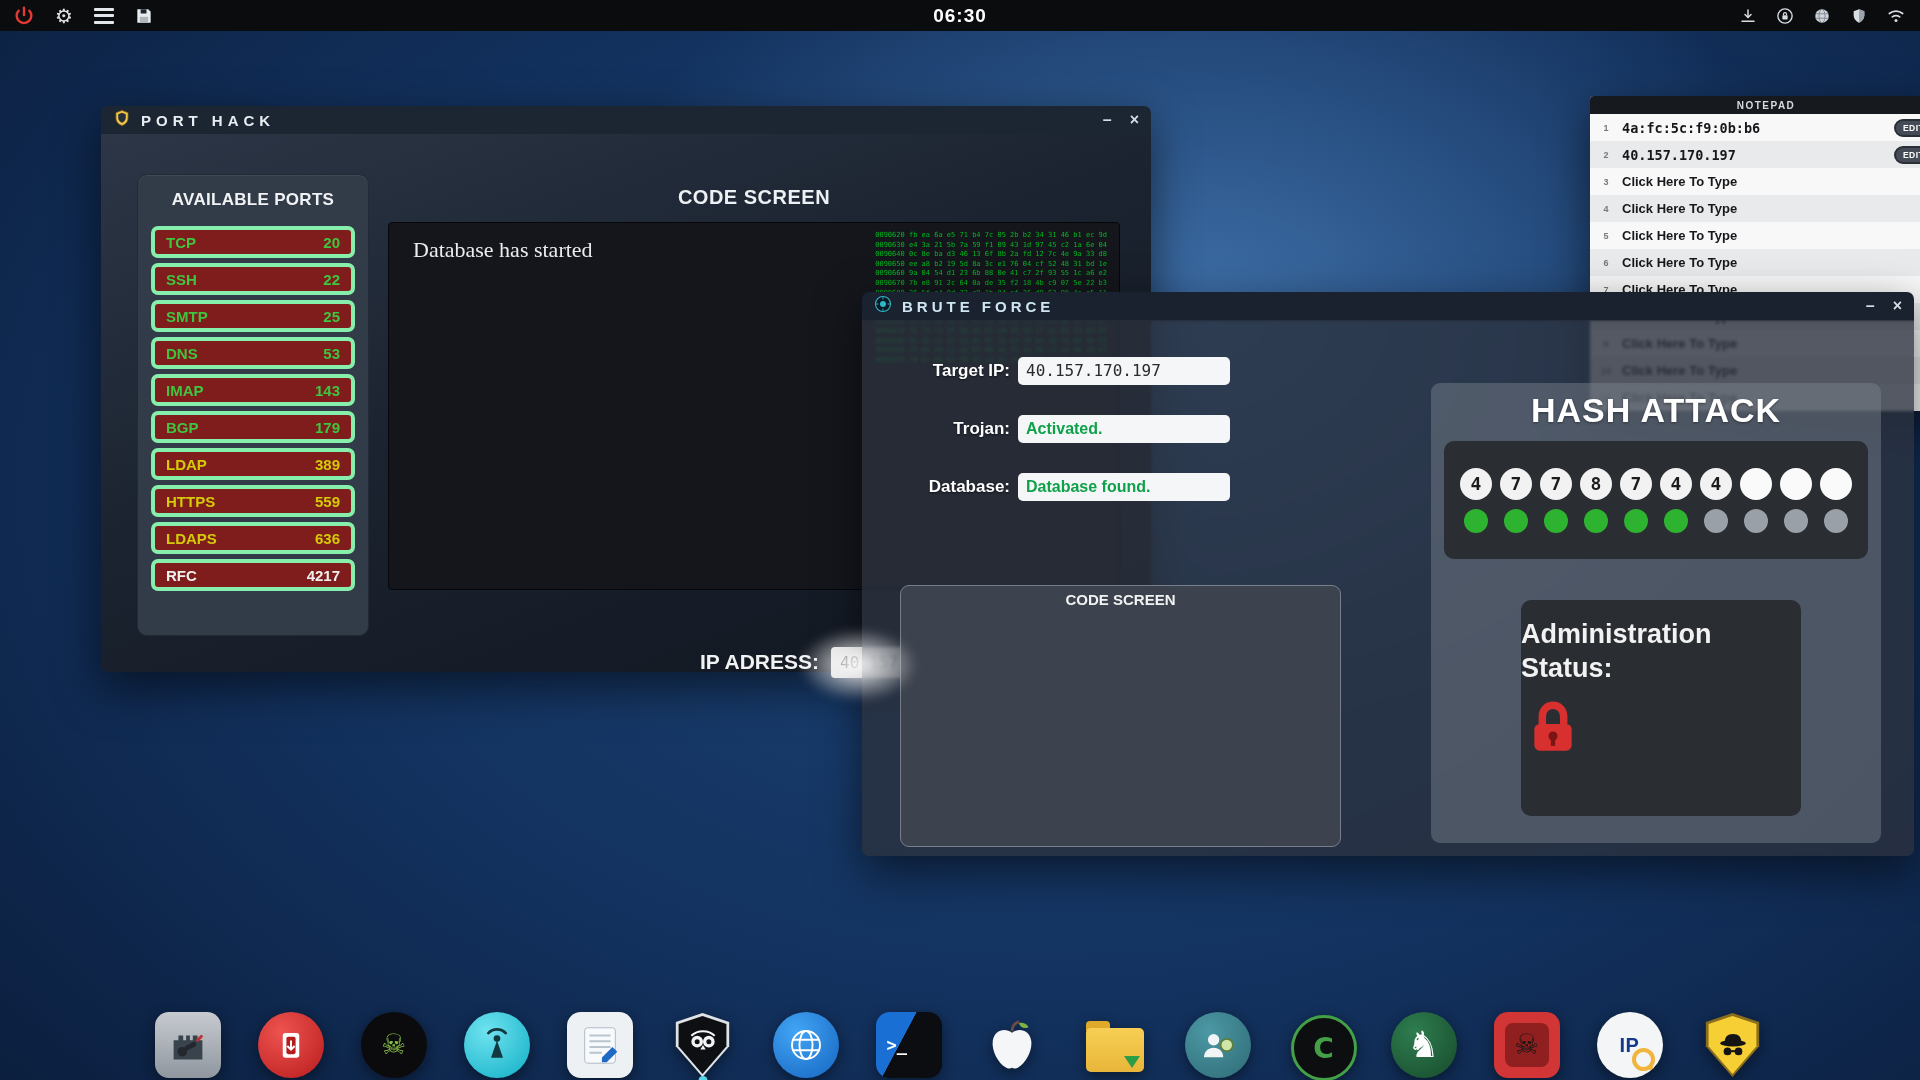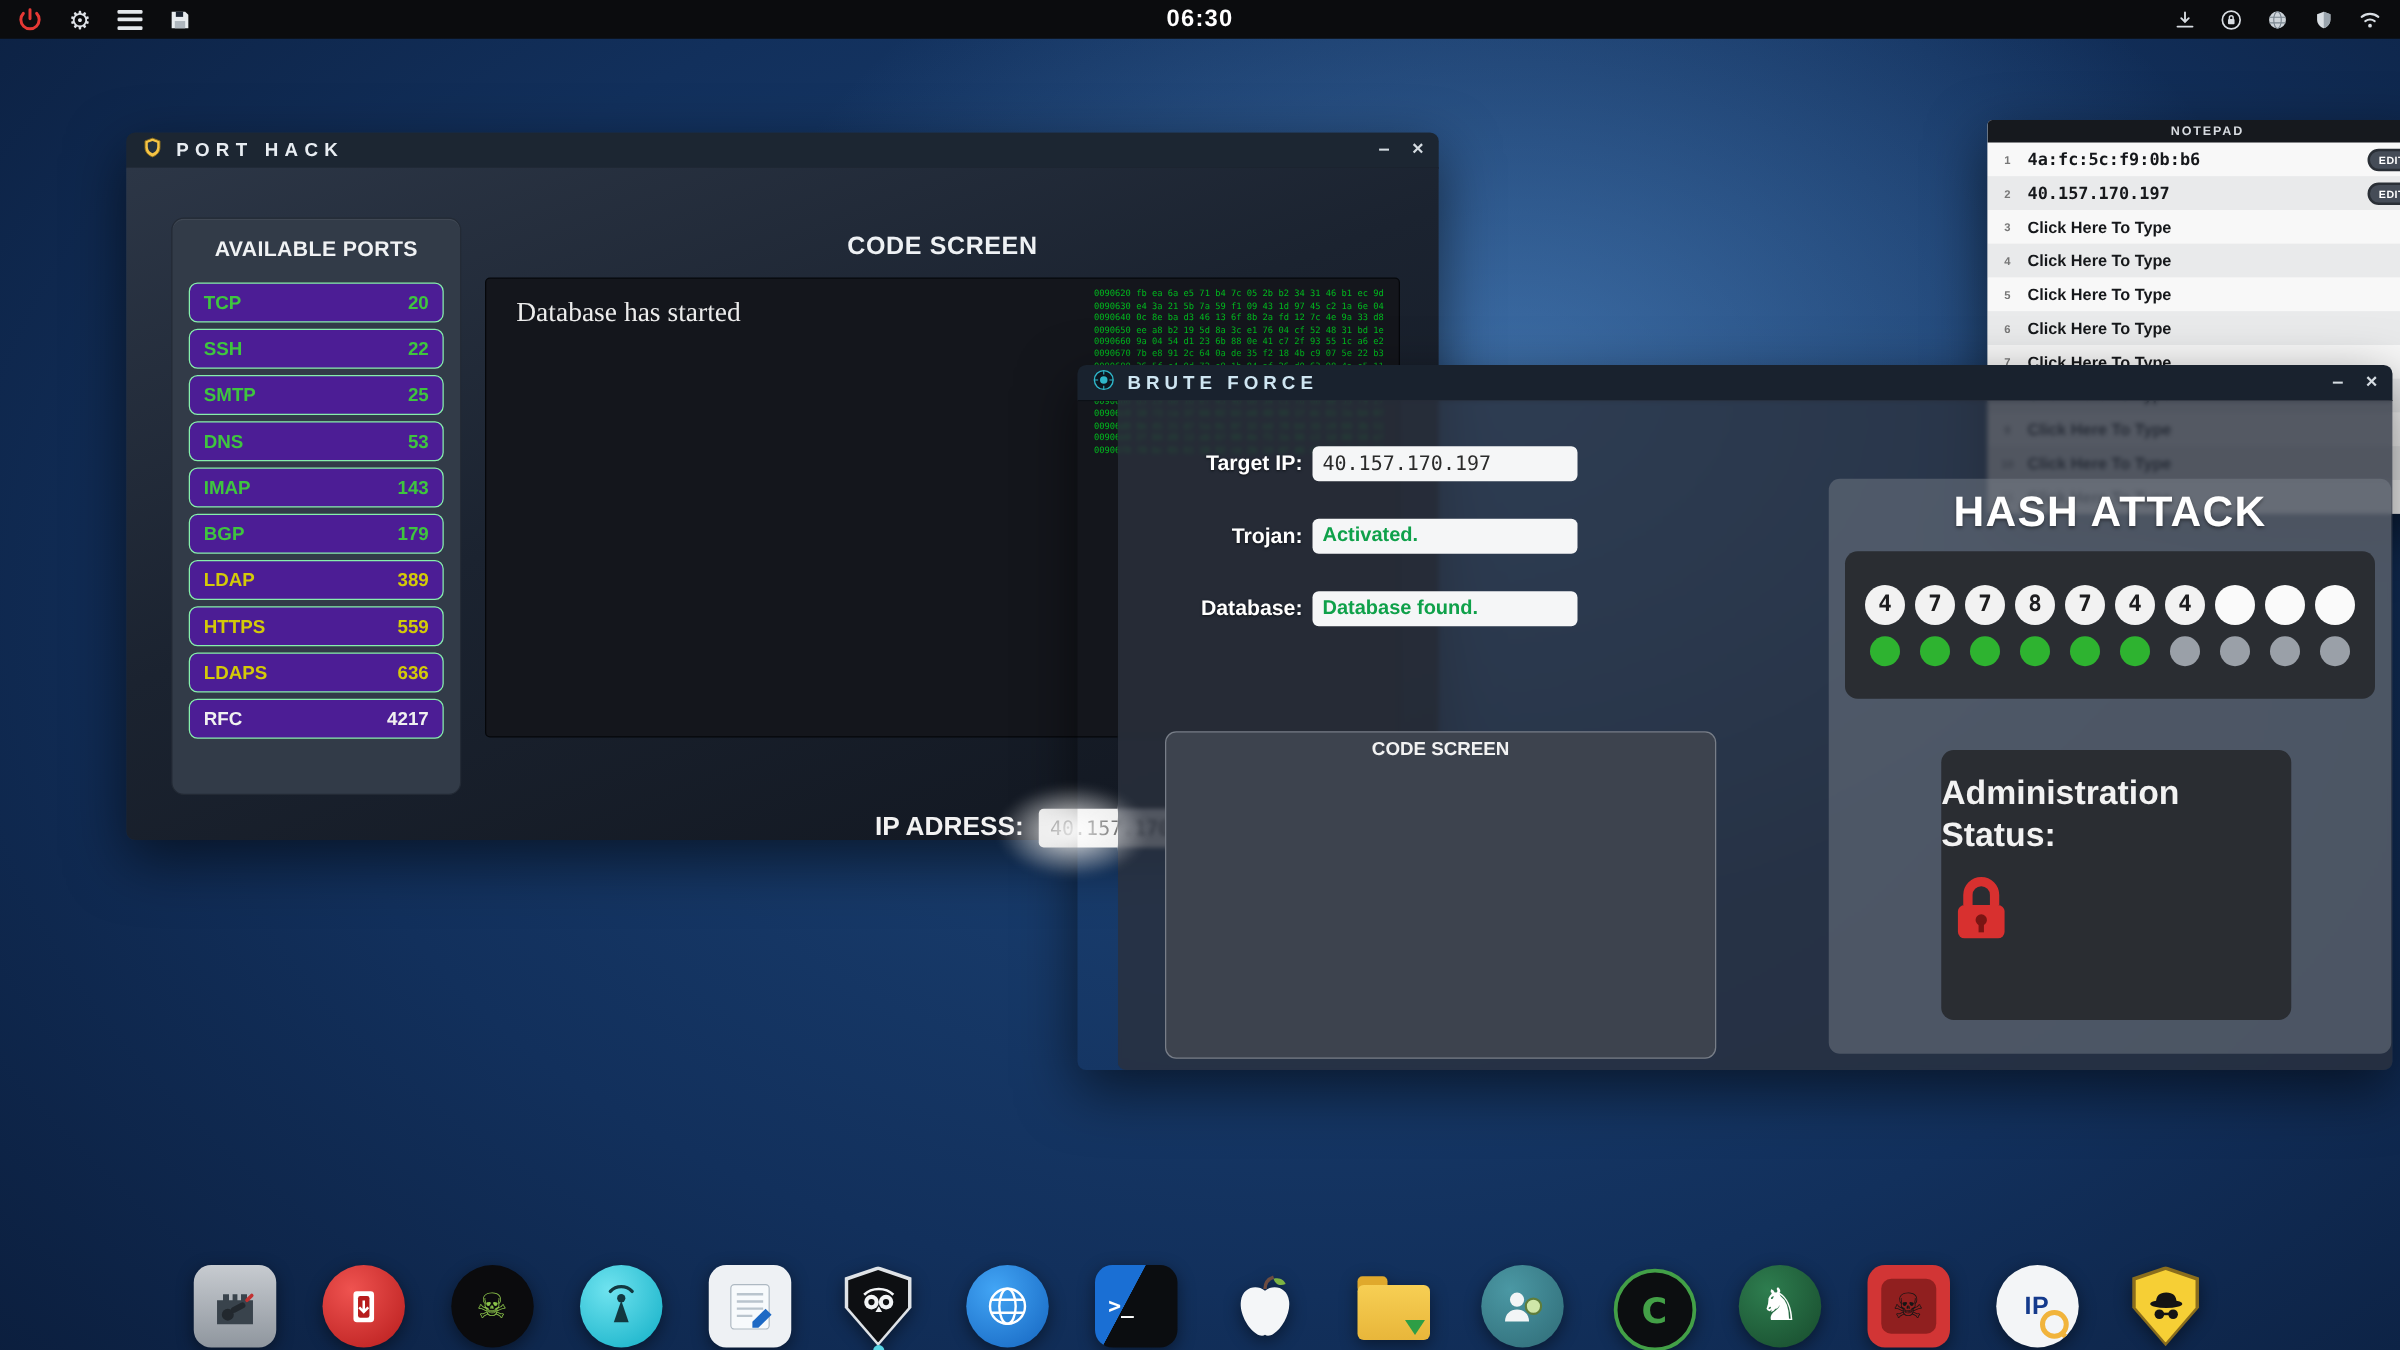--- a/index.html
+++ b/index.html
@@ -27,21 +27,21 @@
   .win-title{color:#e8edf2;font-size:15px;font-weight:700;letter-spacing:5px;margin-left:10px;}
   .win-controls{margin-left:auto;display:flex;gap:18px;color:#d5dce2;font-size:16px;font-weight:700;line-height:1;}
   .win-controls span{cursor:pointer;}
 
   
   #port-hack{left:101px;top:106px;width:1050px;height:566px;z-index:10;}
   #port-hack .body{position:absolute;left:0;top:28px;right:0;bottom:0;background:linear-gradient(160deg,#2c3646 0%,#1b2330 45%,#11161f 100%);border-radius:0 0 7px 7px;}
   .ports-panel{position:absolute;left:36px;top:40px;width:232px;height:462px;background:#323b48;border:1px solid #232a35;border-radius:10px;box-shadow:inset 0 1px 0 rgba(255,255,255,.07);box-sizing:border-box;}
   .ports-title{text-align:center;color:#f0f2f4;font-weight:700;font-size:17px;margin-top:15px;letter-spacing:.3px;}
   .ports-list{margin:16px 13px 0 13px;display:flex;flex-direction:column;gap:5px;}
-  .port-pill{height:32px;background:#4c1d95;border:1px solid #86efac;border-radius:7px;display:flex;align-items:center;justify-content:space-between;padding:0 11px;box-sizing:border-box;font-weight:700;font-size:15px;cursor:pointer;text-align:center;}
+  .port-pill{height:32px;background:#7f1d1d;border:4px solid #86efac;border-radius:7px;display:flex;align-items:center;justify-content:space-between;padding:0 11px;box-sizing:border-box;font-weight:700;font-size:15px;cursor:pointer;text-align:center;}
   .port-pill.green{color:#3fc53f;}
   .port-pill.yellow{color:#d4ca08;}
   .port-pill.white{color:#f0f0f0;}
   .code-title{position:absolute;left:287px;top:52px;width:732px;text-align:center;color:#eef1f4;font-weight:600;font-size:20px;letter-spacing:.5px;}
   .code-box{position:absolute;left:287px;top:88px;width:732px;height:368px;background:#14161c;border:1px solid #05070a;border-radius:4px;box-sizing:border-box;}
   .inj-text{position:absolute;left:24px;top:14px;font-family:"Liberation Serif",serif;font-size:22px;color:#ececec;}
   .hex{position:absolute;top:8px;right:12px;margin:0;font-family:"DejaVu Sans Mono",monospace;font-size:7px;line-height:9.6px;color:#00b81e;text-align:left;}
   .ip-row-label{position:absolute;left:420px;top:516px;width:298px;text-align:right;color:#f2f2f2;font-weight:700;font-size:21px;}
   .ip-input{position:absolute;left:730px;top:513px;width:300px;height:31px;background:#e9e9e9;border-radius:4px;font-family:"DejaVu Sans Mono",monospace;font-size:16px;color:#222;line-height:31px;padding-left:9px;box-sizing:border-box;overflow:hidden;white-space:nowrap;}
 
@@ -55,21 +55,21 @@
   .np-row:nth-child(even){background:#e9eaeb;}
   .np-num{width:18px;padding-left:7px;font-size:9px;color:#777;font-weight:700;}
   .np-text{font-size:13px;font-weight:700;color:#16181b;margin-left:7px;white-space:nowrap;}
   .np-row.mono .np-text{font-family:"DejaVu Sans Mono",monospace;font-size:13.5px;}
   .np-edit{margin-left:auto;margin-right:9px;background:#454c57;border:2px solid #2a2f36;color:#fff;font-size:8.5px;font-weight:700;padding:2px 7px;border-radius:10px;letter-spacing:.4px;cursor:pointer;}
 
   
   #brute-force{left:862px;top:292px;width:1052px;height:564px;z-index:30;}
   #brute-force .titlebar{background:#19222e;}
   #brute-force .win-title{color:#cfe6f2;letter-spacing:4px;}
-  #brute-force .body{position:absolute;left:0;top:28px;right:0;bottom:0;background:rgba(43,49,61,.80);backdrop-filter:blur(1.5px);border-radius:0 0 7px 7px;margin-left:32px;}
+  #brute-force .body{position:absolute;left:0;top:28px;right:0;bottom:0;background:rgba(43,49,61,.80);backdrop-filter:blur(1.5px);border-radius:0 0 7px 7px;}
   .bf-fields{position:absolute;left:26px;top:37px;width:342px;display:flex;flex-direction:column;gap:30px;}
   .bf-field{display:flex;align-items:center;height:28px;}
   .bf-label{flex:1;text-align:right;padding-right:8px;color:#fff;font-weight:700;font-size:17px;text-shadow:0 1px 2px rgba(0,0,0,.6);}
   .bf-input{width:212px;height:28px;line-height:28px;background:#f5f6f7;border-radius:5px;padding:0 8px;box-sizing:border-box;font-size:15px;font-weight:700;color:#333;overflow:hidden;white-space:nowrap;cursor:text;}
   .bf-field.mono .bf-input{font-family:"DejaVu Sans Mono",monospace;font-weight:400;font-size:16px;color:#2b2b2b;}
   .bf-field.green .bf-input{color:#0fa14a;font-weight:800;font-size:16px;}
   .bf-cs{position:absolute;left:38px;top:265px;width:441px;height:262px;background:#3d434e;border:1px solid #787e88;border-radius:9px;padding:0 5px 5px 5px;box-sizing:border-box;}
   .bf-cs-header{height:27px;line-height:27px;text-align:center;color:#f2f2f2;font-weight:700;font-size:15px;}
   .bf-cs-body{background:#15171c;border-radius:6px;height:calc(100% - 27px);padding:10px 13px;box-sizing:border-box;color:#f5f5f5;font-weight:700;font-size:15px;}
   .hash-panel{position:absolute;left:569px;top:63px;width:450px;height:460px;background:rgba(122,128,138,.48);border-radius:9px;}

